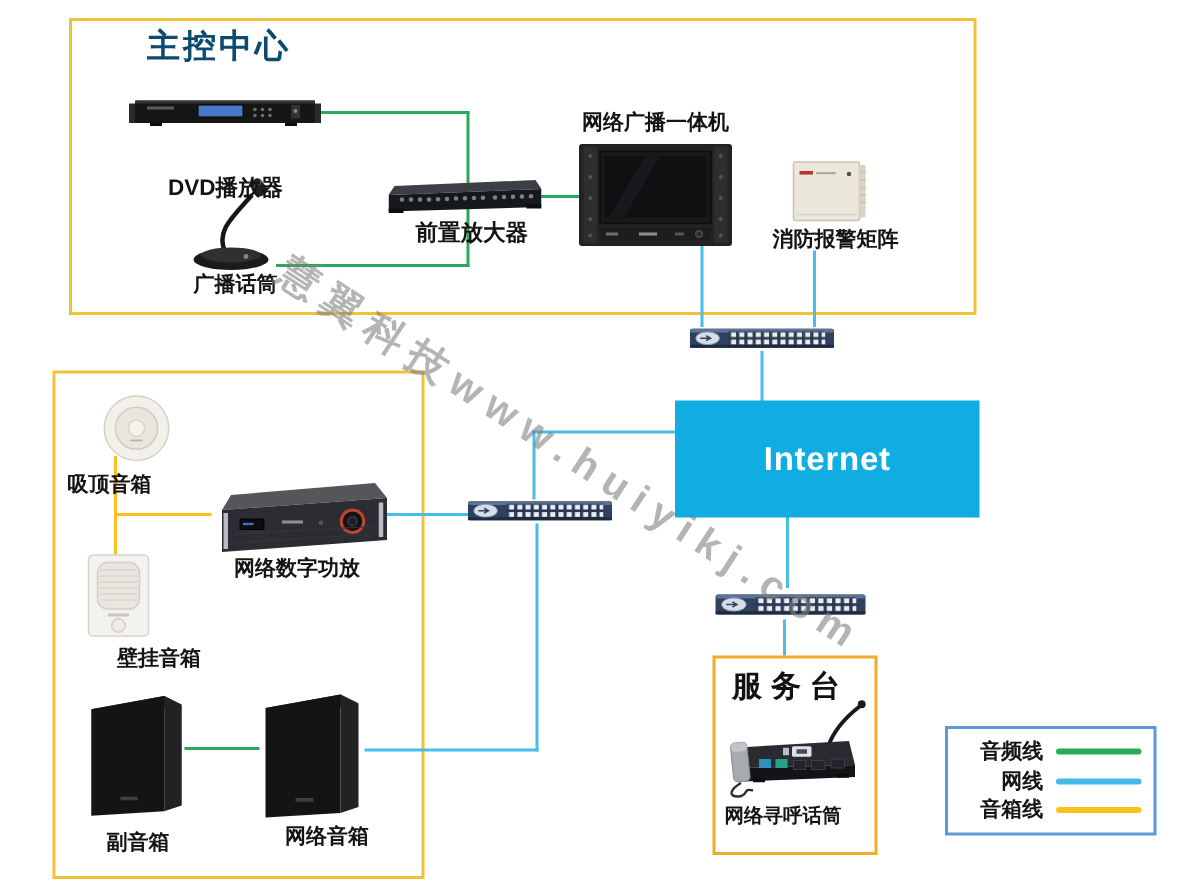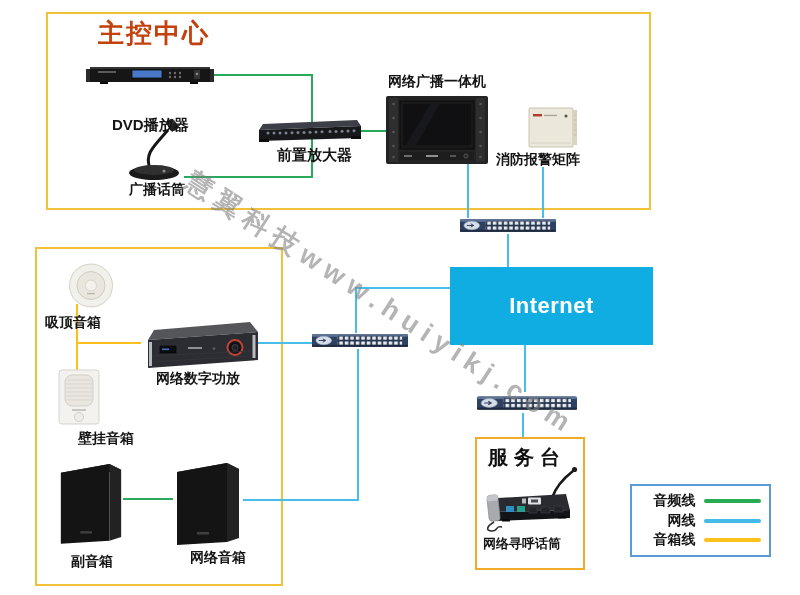--- a/index.html
+++ b/index.html
@@ -14,21 +14,21 @@
   .legend-line{width:60px;height:4px;border-radius:2px;}
   .legend-line.audio{background:#27ab55;}
   .legend-line.network{background:#45bae8;}
   .legend-line.speaker{background:#fdc11c;}
   .line{position:absolute;z-index:4;}
   .line.audio{background:#2aa85c;}
   .line.network{background:#49bde9;}
   .line.speaker{background:#fcbf1b;}
   .dev{position:absolute;z-index:10;}
   .lbl{position:absolute;z-index:20;font-size:14px;font-weight:700;color:#141414;white-space:nowrap;}
-  .title-main{position:absolute;z-index:20;font-size:26px;font-weight:700;color:#c2410c;letter-spacing:2px;white-space:nowrap;}
+  .title-main{position:absolute;z-index:20;font-size:22px;font-weight:700;color:#0c4a6e;letter-spacing:2px;white-space:nowrap;}
   .title-service{position:absolute;z-index:20;font-size:20px;font-weight:700;color:#111;
                  font-family:"DejaVu Serif","Liberation Serif",serif;letter-spacing:6px;white-space:nowrap;}
   .internet{position:absolute;z-index:10;background:#10ade3;display:flex;align-items:center;justify-content:center;}
   .internet span{color:#ffffff;font-size:22px;font-weight:700;letter-spacing:0.5px;}
   .watermark{position:absolute;left:198px;top:163px;z-index:40;transform:rotate(33deg);transform-origin:left top;
              font-size:27px;font-weight:700;letter-spacing:7px;color:#7f7f7f;opacity:0.58;white-space:nowrap;pointer-events:none;}
 </style>
 </head>
 <body>
 
@@ -265,21 +265,21 @@
       </g>
     <path d="M8 58 C 1 62, -1 67, 6 67 C 13 67, 9 61, 16 63" stroke="#2b2c30" stroke-width="1.6" fill="none"></path>
     <rect x="16" y="55" width="8" height="2.5" fill="#0c0c0e"></rect>
       <rect x="72" y="52" width="8" height="2.5" fill="#0c0c0e"></rect>
   </svg>
 
   <div class="lbl" style="left:112px;top:89px;font-size:15px;margin-top:27px;">DVD播放器</div>
   <div class="lbl" style="left:129px;top:181px;">广播话筒</div>
   <div class="lbl" style="left:277px;top:146px;font-size:15px;text-align:right;">前置放大器</div>
   <div class="lbl" style="left:388px;top:73px;">网络广播一体机</div>
-  <div class="lbl" style="left:496px;top:151px;">消防报警矩阵</div>
+  <div class="lbl" style="left:515px;top:151px;">消防报警矩阵</div>
   <div class="lbl" style="left:45px;top:314px;">吸顶音箱</div>
   <div class="lbl" style="left:156px;top:370px;">网络数字功放</div>
   <div class="lbl" style="left:45px;top:430px;margin-left:33px;">壁挂音箱</div>
   <div class="lbl" style="left:71px;top:553px;">副音箱</div>
   <div class="lbl" style="left:190px;top:549px;">网络音箱</div>
   <div class="lbl" style="left:483px;top:535px;font-size:13px;font-family:Liberation Serif, serif;">网络寻呼话筒</div>
 
   <div class="legendbox" style="left:630px;top:484px;width:141px;height:73px;">
     <div class="legend-row">
       <span class="legend-label">音频线</span>

